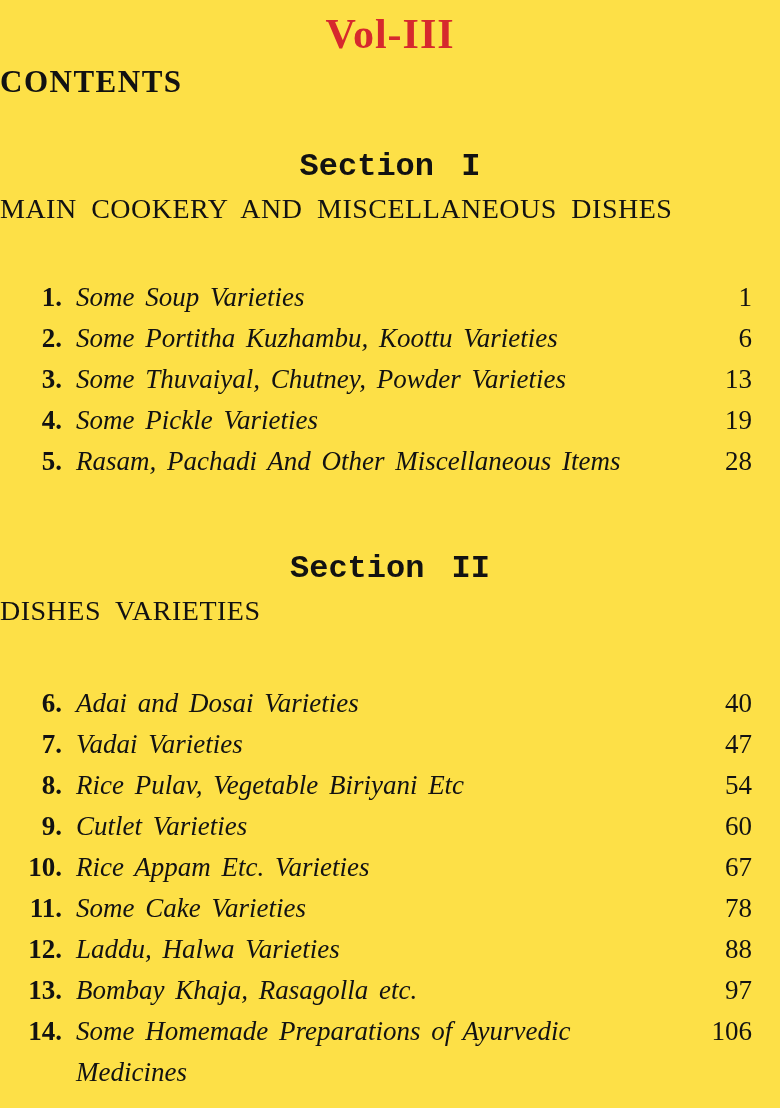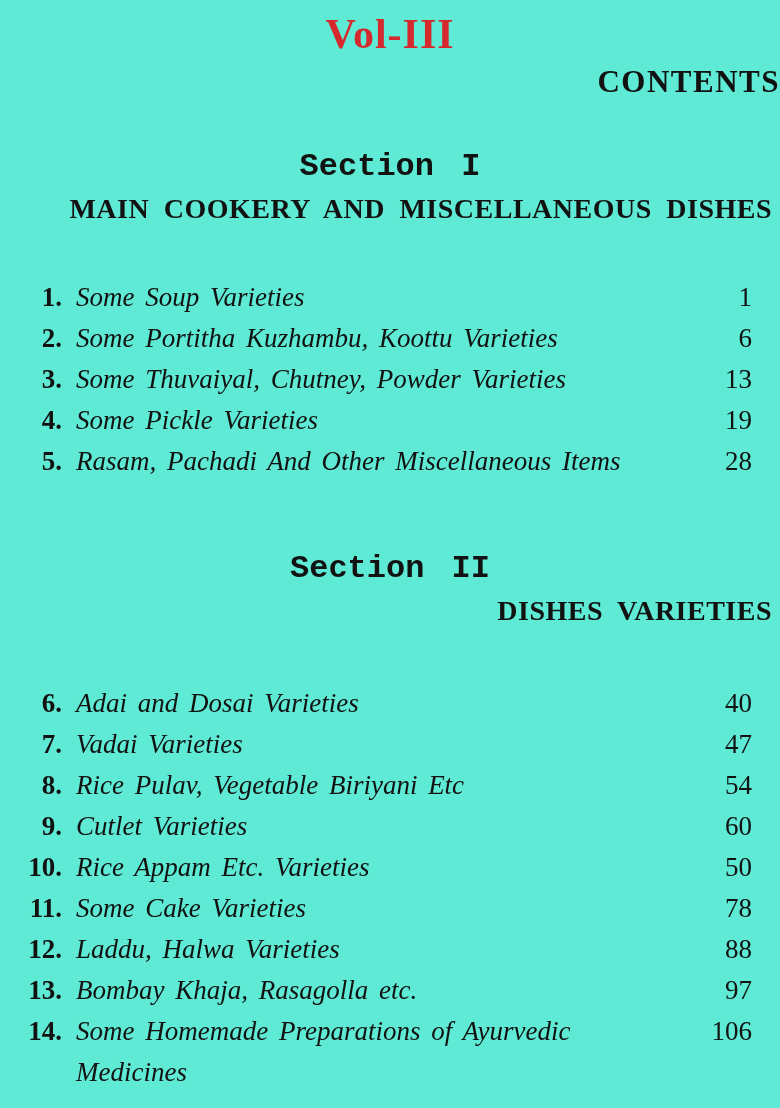--- a/index.html
+++ b/index.html
@@ -4,56 +4,56 @@
 <style>
   html, body {
     margin: 0;
     padding: 0;
     background: #ffffff;
   }
   .page {
     position: relative;
     width: 780px;
     height: 1108px;
-    background: #5eead4;
+    background: #fde047;
     font-family: "Liberation Serif", "DejaVu Serif", serif;
     color: #121212;
     overflow: hidden;
     box-sizing: border-box;
     padding-top: 10px;
   }
   .vol-title {
     margin: 0;
     text-align: center;
     font-size: 42px;
     font-weight: bold;
     letter-spacing: 1px;
   }
   .contents-heading {
     margin: 6px 0 0 0;
-    text-align: right;
+    text-align: left;
     font-size: 31px;
     font-weight: bold;
     letter-spacing: 1.5px;
   }
   .section-heading {
     margin: 0;
     text-align: center;
     font-size: 32px;
     font-weight: bold;
     word-spacing: 8px;
     font-family: Liberation Mono, monospace;
   }
   .sec-1 .section-heading { margin-top: 48px; }
   .sec-2 .section-heading { margin-top: 68px; }
   .section-subheading {
     margin: 8px 8px 0 0;
-    text-align: right;
+    text-align: left;
     font-size: 28px;
-    font-weight: bold;
+    font-weight: normal;
     letter-spacing: 0.5px;
     word-spacing: 7px;
   }
   .entries {
     margin: 0 28px 0 14px;
   }
   .sec-1 .entries { margin-top: 52px; }
   .sec-2 .entries { margin-top: 56px; }
   .entry {
     display: flex;
@@ -145,21 +145,21 @@
 
   <div class="entry">
     <span class="num">9.</span>
     <span class="title">Cutlet Varieties</span>
     <span class="pg">60</span>
   </div>
 
   <div class="entry">
     <span class="num">10.</span>
     <span class="title">Rice Appam Etc. Varieties</span>
-    <span class="pg">50</span>
+    <span class="pg">67</span>
   </div>
 
   <div class="entry">
     <span class="num">11.</span>
     <span class="title">Some Cake Varieties</span>
     <span class="pg">78</span>
   </div>
 
   <div class="entry">
     <span class="num">12.</span>

